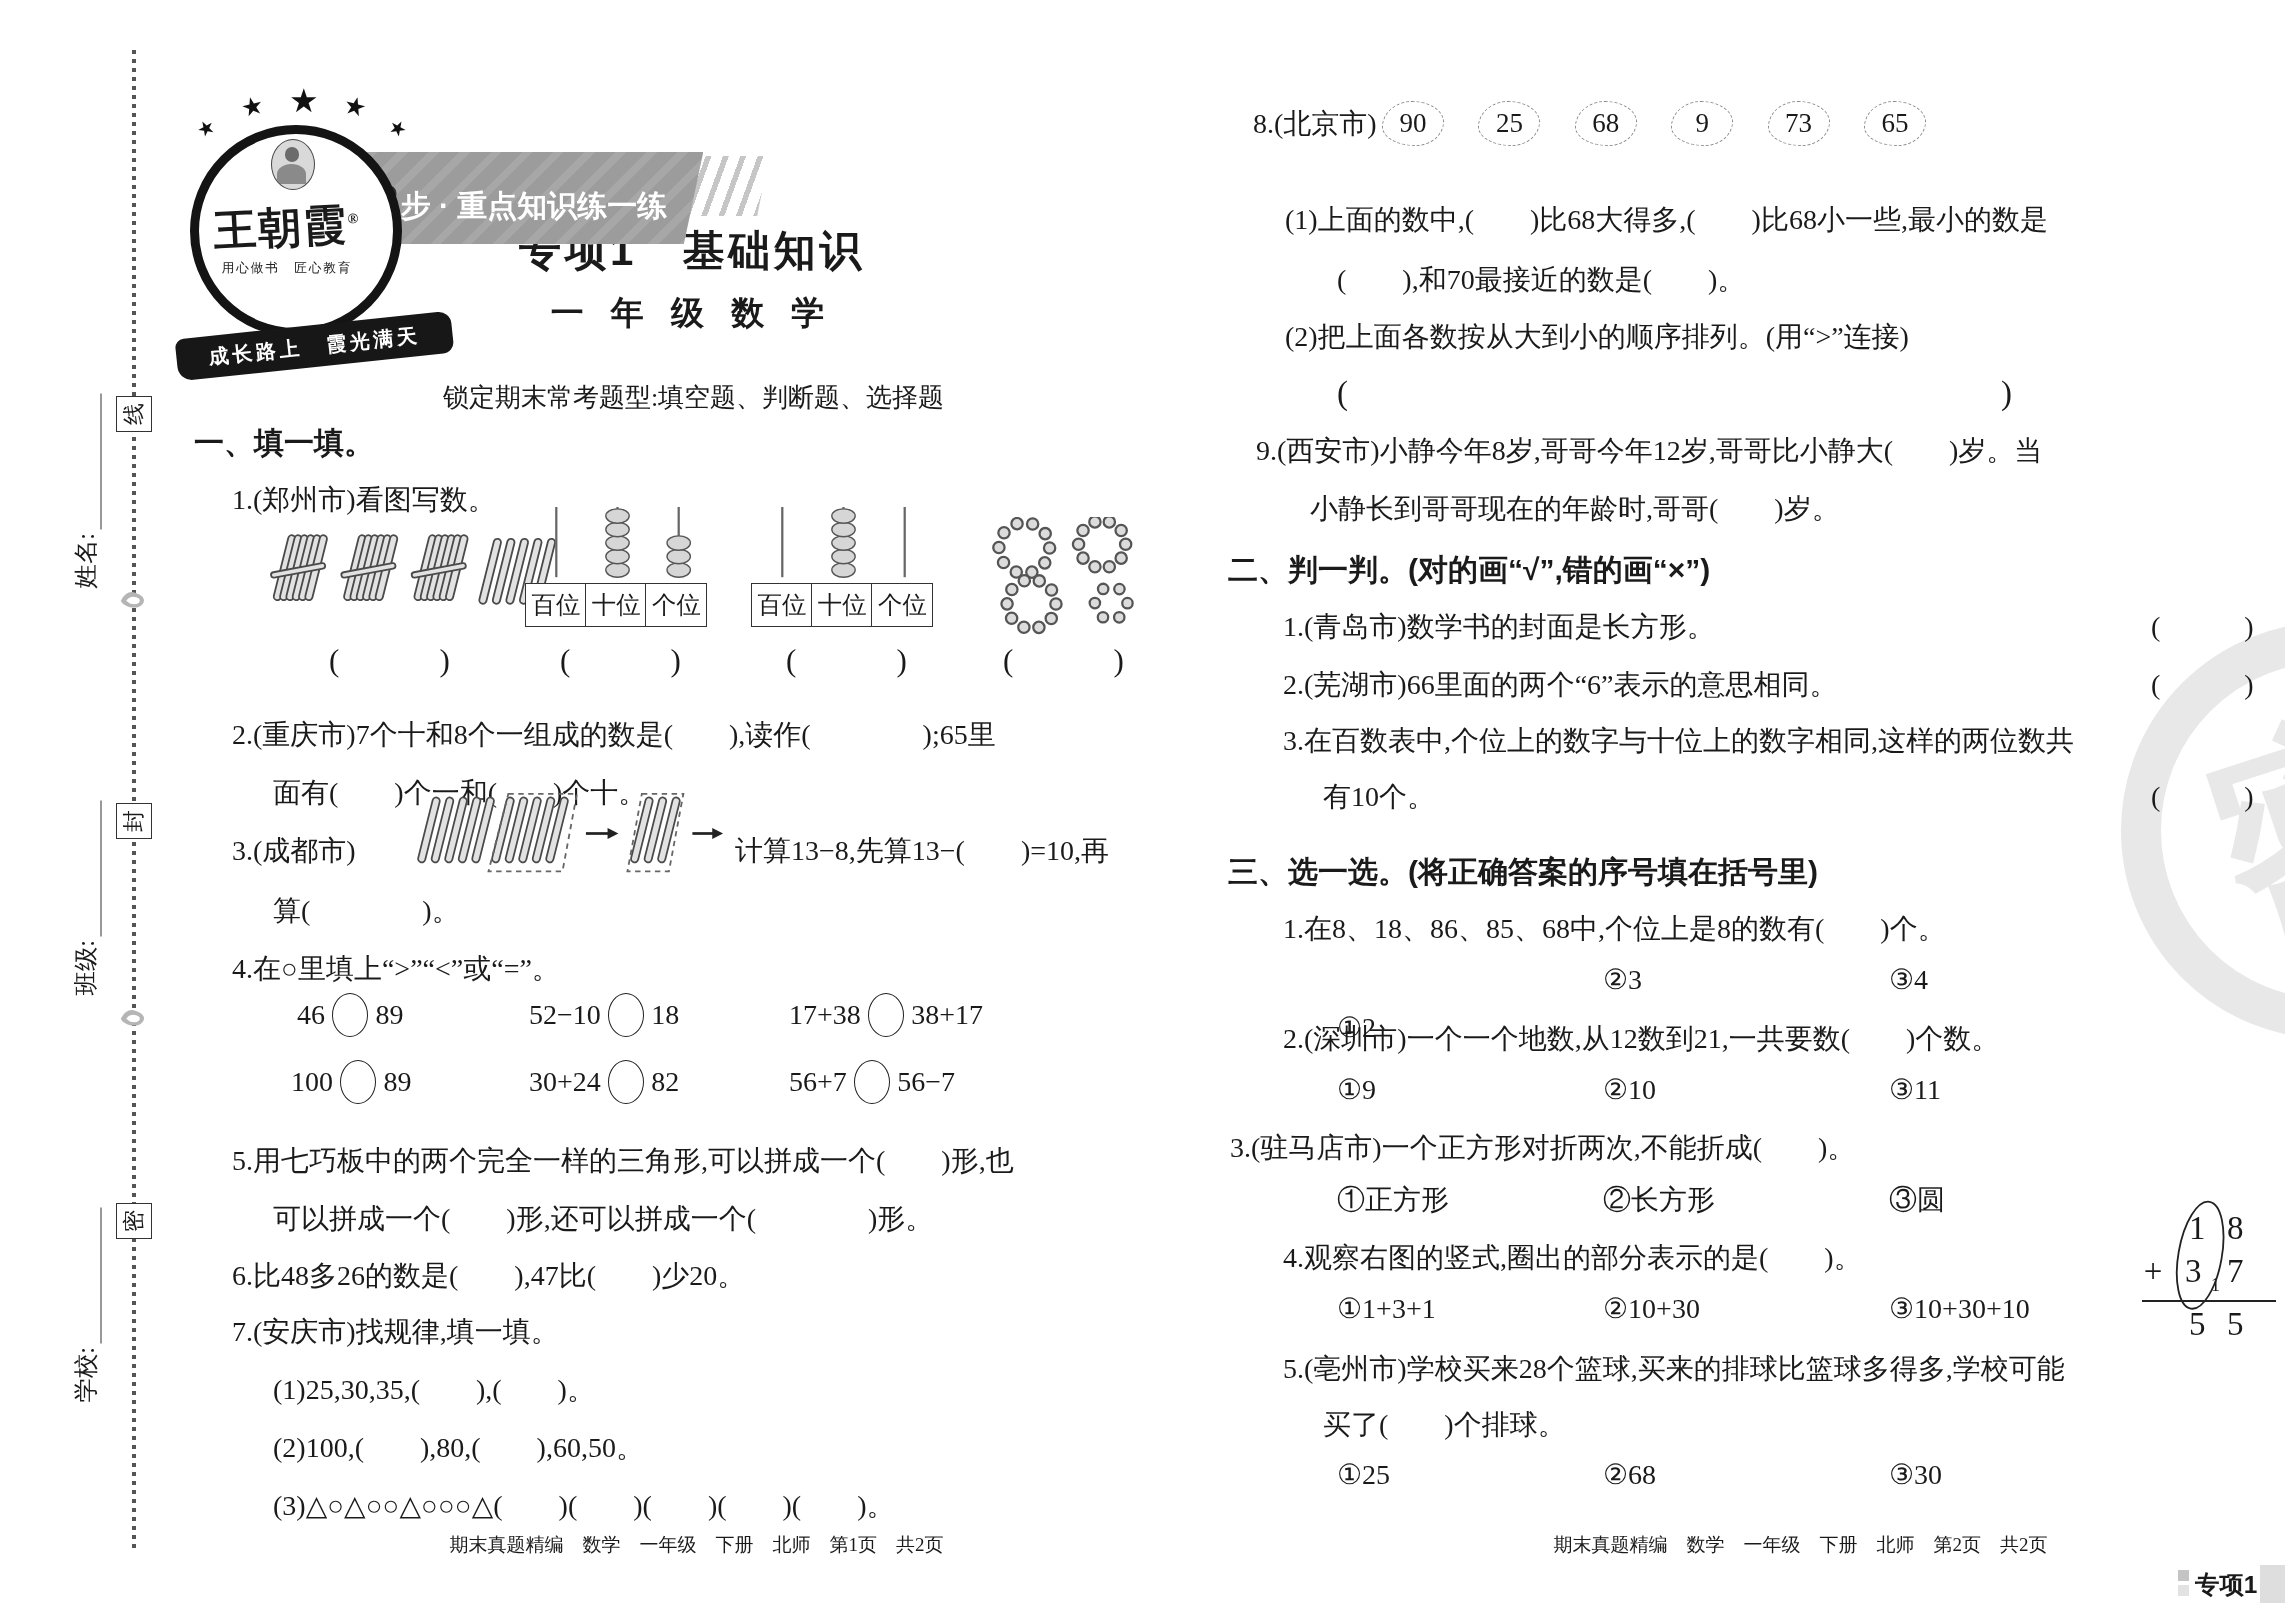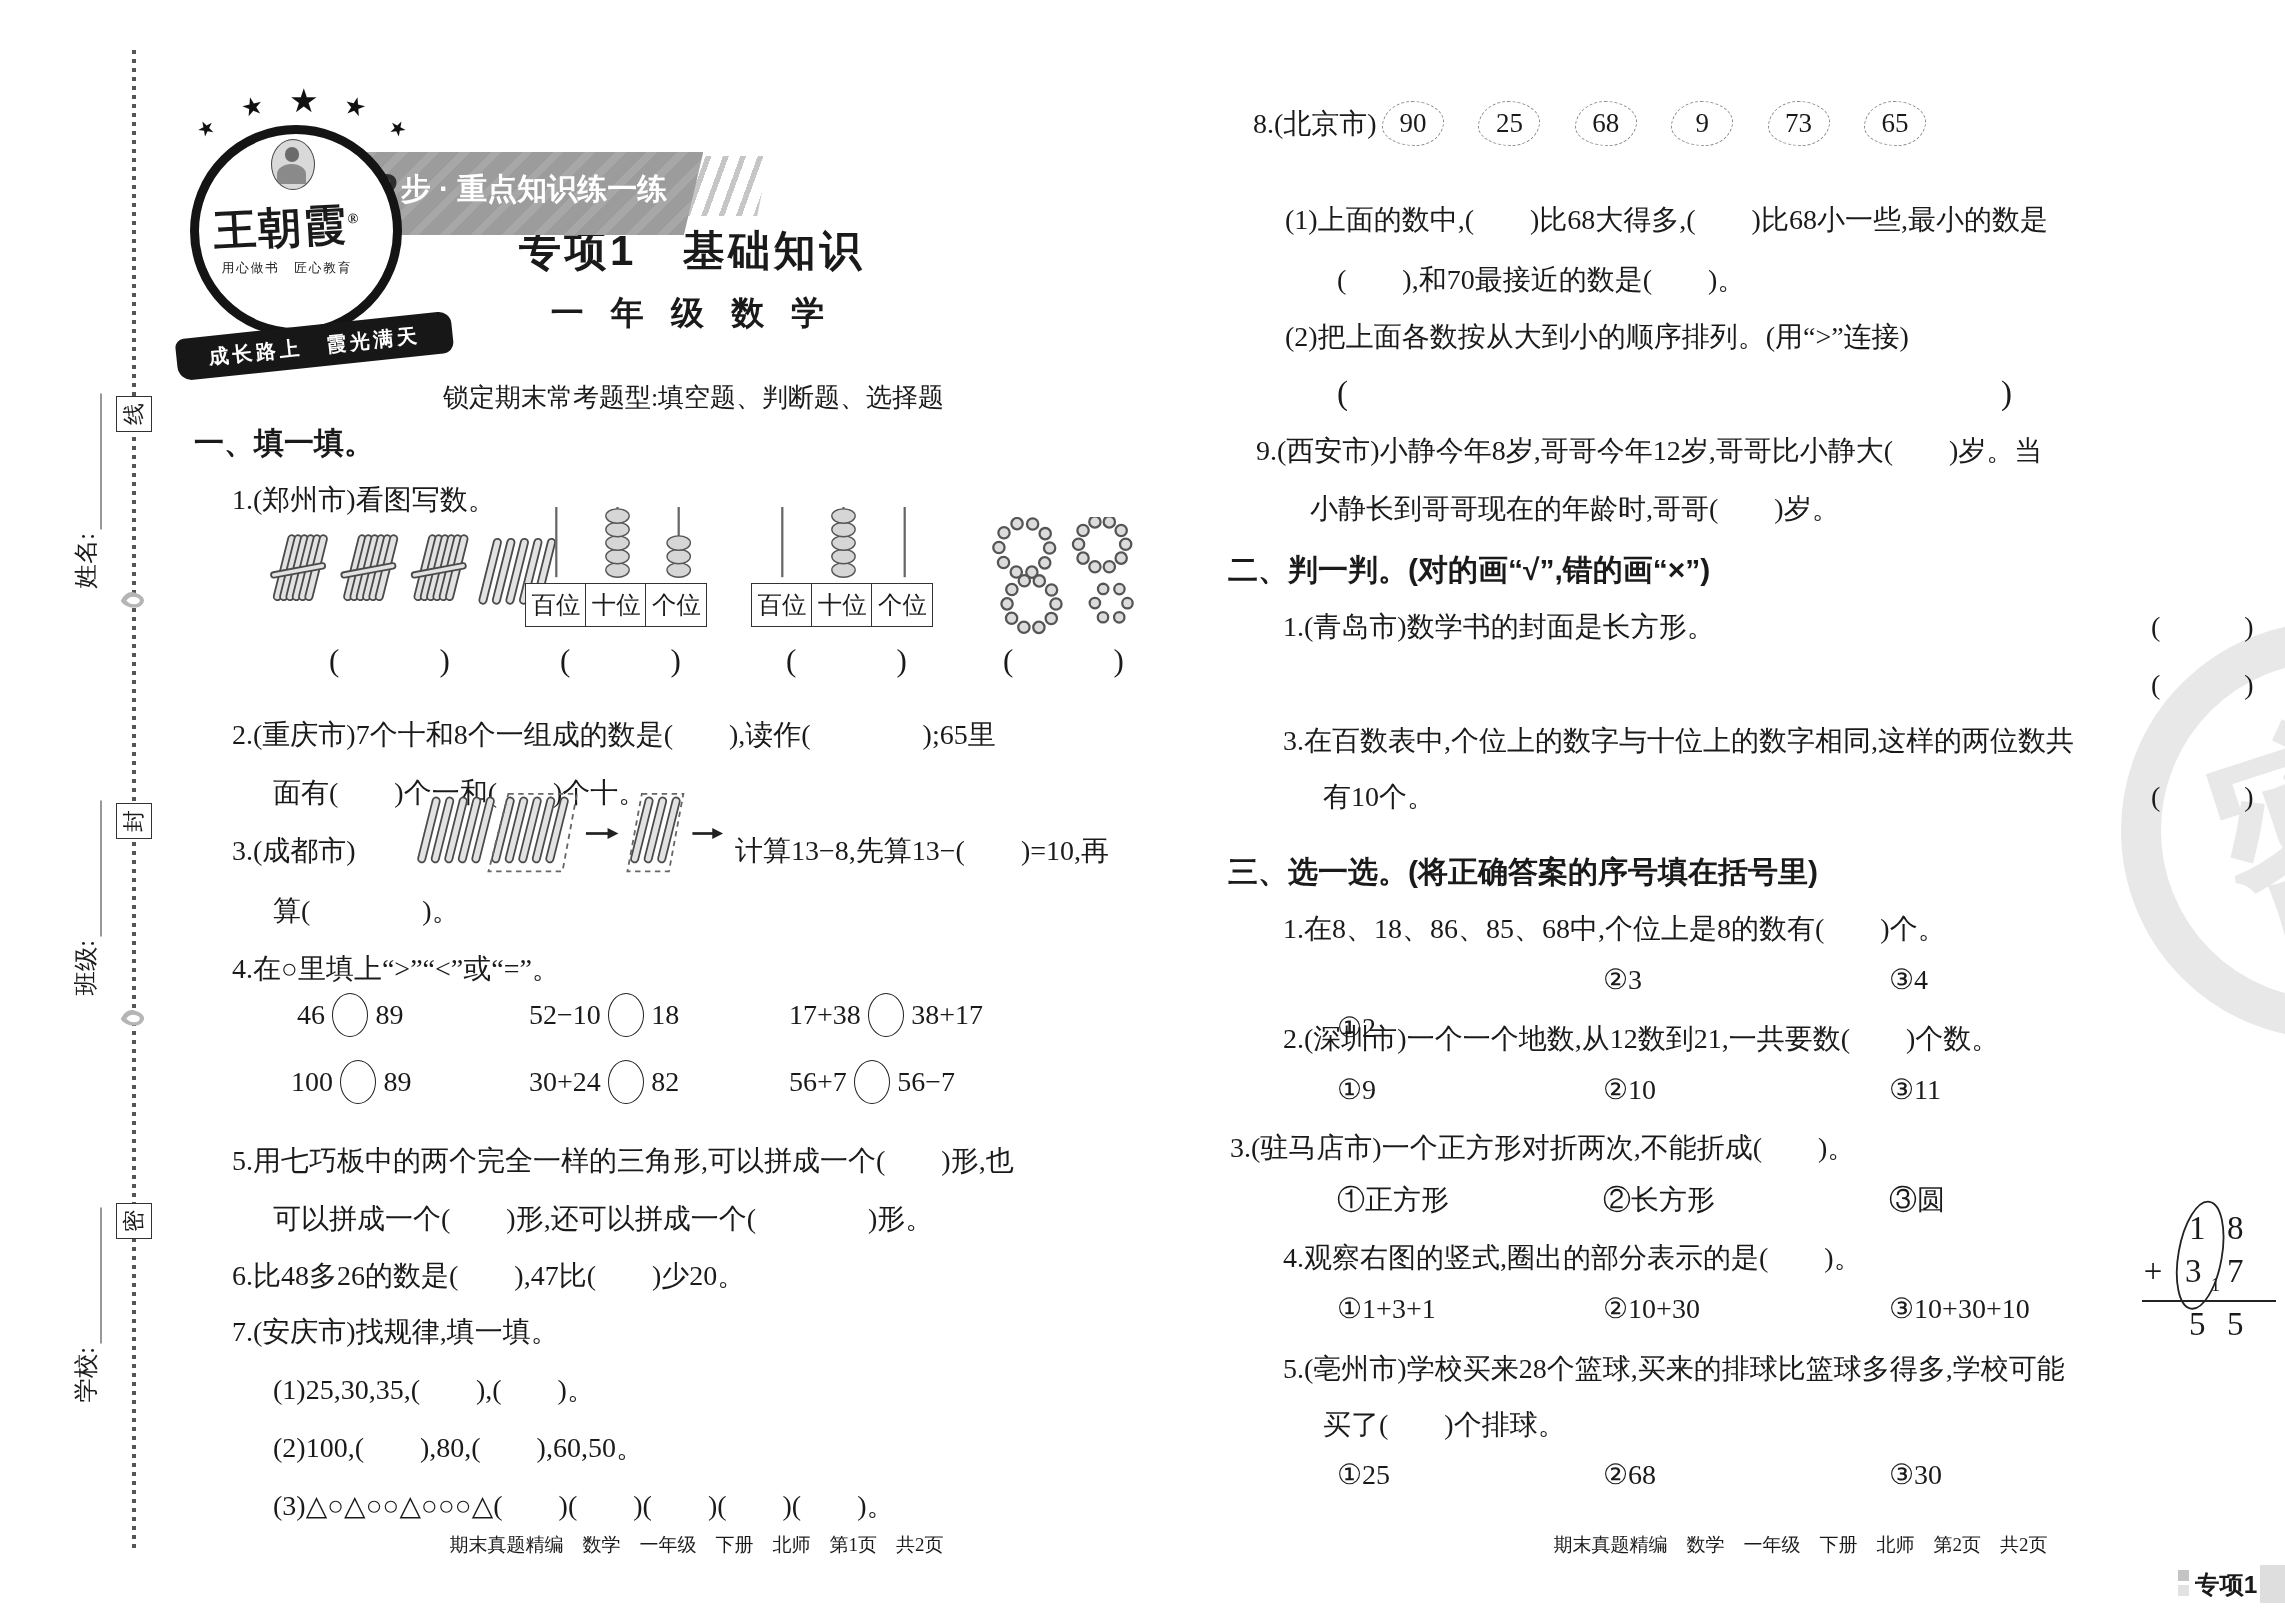--- a/index.html
+++ b/index.html
@@ -27,21 +27,21 @@
   .logo .head{position:absolute;left:12.7px;top:7.2px;width:14.5px;height:14.5px;border-radius:50%;background:#6b6b6b;}
   .logo .bust{position:absolute;left:5.4px;top:23.5px;width:29px;height:20px;border-radius:50% 50% 0 0;background:#8a8a8a;}
   .logo .brand{position:absolute;left:29px;top:116px;width:194px;text-align:center;font-size:43px;
                font-weight:bold;letter-spacing:1.8px;transform:rotate(-3deg);}
   .logo .reg{font-size:14.5px;vertical-align:super;}
   .logo .slogan{position:absolute;left:29px;top:177px;width:194px;text-align:center;font-size:12.7px;letter-spacing:1.8px;color:#222;}
   .logo .ribbon{position:absolute;left:14.5px;top:242px;width:277px;height:42px;background:#171717;
                 border-radius:9px 12.7px 11px 14.5px;transform:rotate(-6deg);display:flex;align-items:center;
                 justify-content:center;color:#fff;font-size:20px;letter-spacing:3.6px;font-weight:bold;}
   
-  .banner{position:absolute;left:315px;top:152px;height:75px;display:flex;align-items:center;padding:0 36px 8px 27px;
+  .banner{position:absolute;left:315px;top:152px;height:75px;display:flex;align-items:flex-end;padding:0 36px 17px 27px;
           background:repeating-linear-gradient(135deg,#9c9c9c 0 14.5px,#a7a7a7 14.5px 22px);
           clip-path:polygon(0 0,100% 0,95% 100%,0 100%);z-index:1;
           font-family:"Liberation Sans","DejaVu Sans",sans-serif;font-weight:bold;}
   .banner .w{color:#fff;font-size:30px;}
   .banner .big2{color:#2e2e2e;font-size:45px;margin:0 1.8px;}
   .hatch{position:absolute;left:671px;top:156px;width:98px;height:60px;
          background:repeating-linear-gradient(110deg,#c6c6c6 0 5.4px,transparent 5.4px 16.3px);
          clip-path:polygon(12% 0,100% 0,88% 100%,0 100%);}
   
   .title{position:absolute;left:190px;top:223px;width:1004px;text-align:center;font-size:42px;
@@ -354,20 +354,21 @@
   <div class="t" style="left:1285px;top:318px">(2)把上面各数按从大到小的顺序排列。(用“&gt;”连接)</div>
   <div class="t" style="left:1337px;top:375px;font-size:33px">(</div>
   <div class="t" style="left:2001px;top:375px;font-size:33px">)</div>
 
   <div class="t" style="left:1256px;top:432px">9.(西安市)小静今年8岁,哥哥今年12岁,哥哥比小静大(　　)岁。当</div>
   <div class="t" style="left:1310px;top:490px">小静长到哥哥现在的年龄时,哥哥(　　)岁。</div>
 
   <div class="t bh" style="left:1228px;top:550px">二、判一判。(对的画“√”,错的画“×”)</div>
   <div class="t" style="left:1283px;top:608px">1.(青岛市)数学书的封面是长方形。</div>
   <div class="mark" style="left:2151px;top:608px">(　　　)</div>
+  <div class="t" style="left:1283px;top:666px">2.(芜湖市)66里面的两个“6”表示的意思相同。</div>
   <div class="mark" style="left:2151px;top:666px">(　　　)</div>
   <div class="t" style="left:1283px;top:722px">3.在百数表中,个位上的数字与十位上的数字相同,这样的两位数共</div>
   <div class="t" style="left:1323px;top:778px">有10个。</div>
   <div class="mark" style="left:2151px;top:778px">(　　　)</div>
 
   <div class="t bh" style="left:1228px;top:852px">三、选一选。(将正确答案的序号填在括号里)</div>
 
   <div class="t" style="left:1283px;top:910px">1.在8、18、86、85、68中,个位上是8的数有(　　)个。</div>
   <div class="t" style="left:1337px;top:1011px">①2</div>
   <div class="t" style="left:1603px;top:963px">②3</div>

